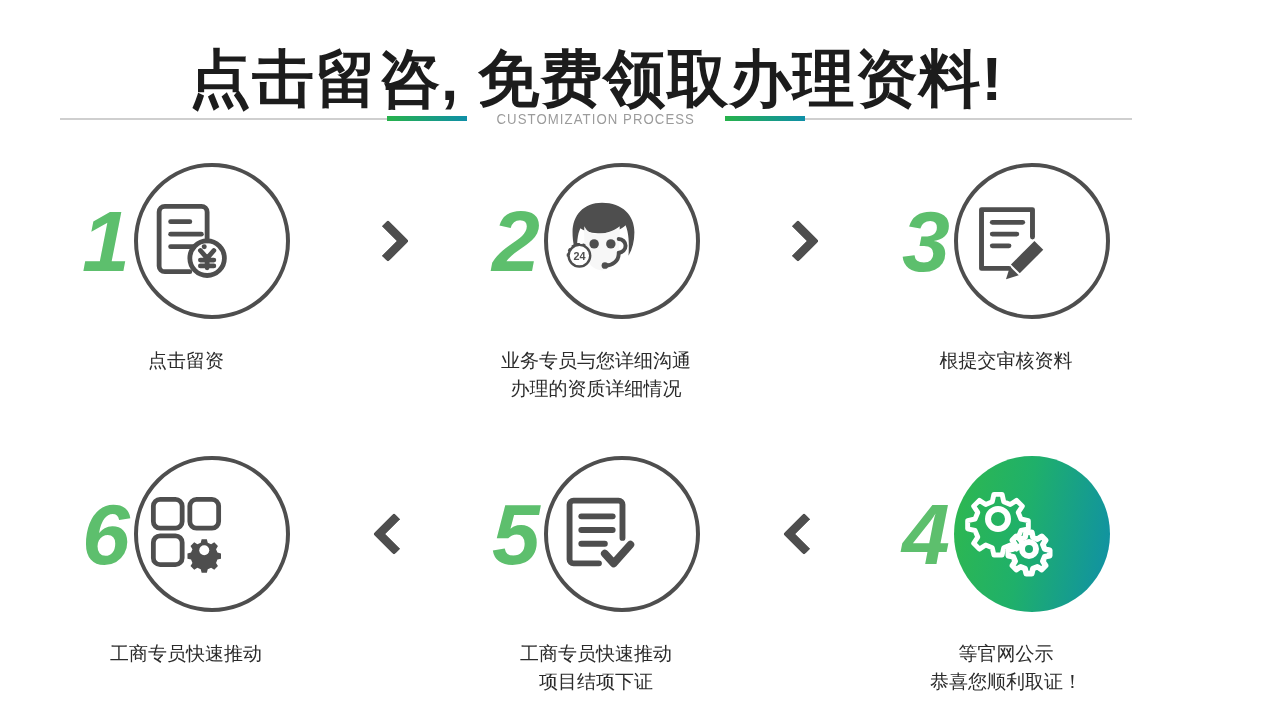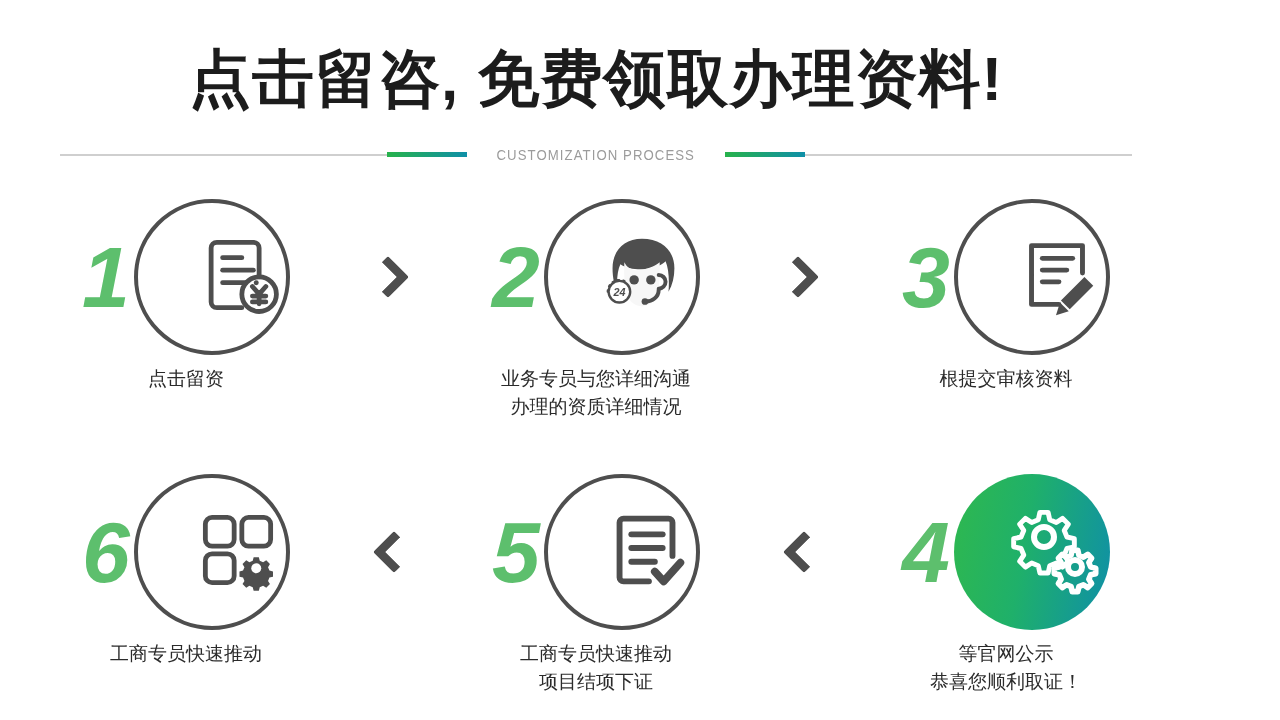--- a/index.html
+++ b/index.html
@@ -19,21 +19,20 @@
     color: #1c1c1c;
     letter-spacing: 1px;
     line-height: 1;
     padding-top: 48px;
     white-space: nowrap;
   }
   .divider {
     display: flex;
     align-items: center;
     justify-content: center;
-    margin-top: 36px;
     padding: 0 60px;
     gap: 0;
   }
   .divider .thin {
     flex: 1 1 auto;
     height: 2px;
     background: #cfcfcf;
   }
   .divider .bar {
     width: 80px;
@@ -74,30 +73,30 @@
     font-weight: 700;
     font-style: italic;
     color: #5dbf6d;
     line-height: 1;
     margin-right: 6px;
     letter-spacing: -2px;
   }
   .circle {
     width: 156px; height: 156px;
     border-radius: 50%;
-    display: flex; align-items: center; justify-content: flex-end;
+    display: flex; align-items: center; justify-content: flex-start;
     flex: 0 0 auto;
-    font-style: italic;
   }
   .circle.outline { border: 4px solid #4e4e4e; }
   .circle.filled {
     border: none;
     background: linear-gradient(100deg, #2fb84e 0%, #1fb06a 45%, #0f8fa8 100%);
   }
   .label {
+    margin-top: 18px;
     text-align: center;
     color: #2b2b2b;
     font-size: 19px;
     line-height: 1.45;
     white-space: pre-line;
   }
 
   
   .arrow {
     width: 80px;

